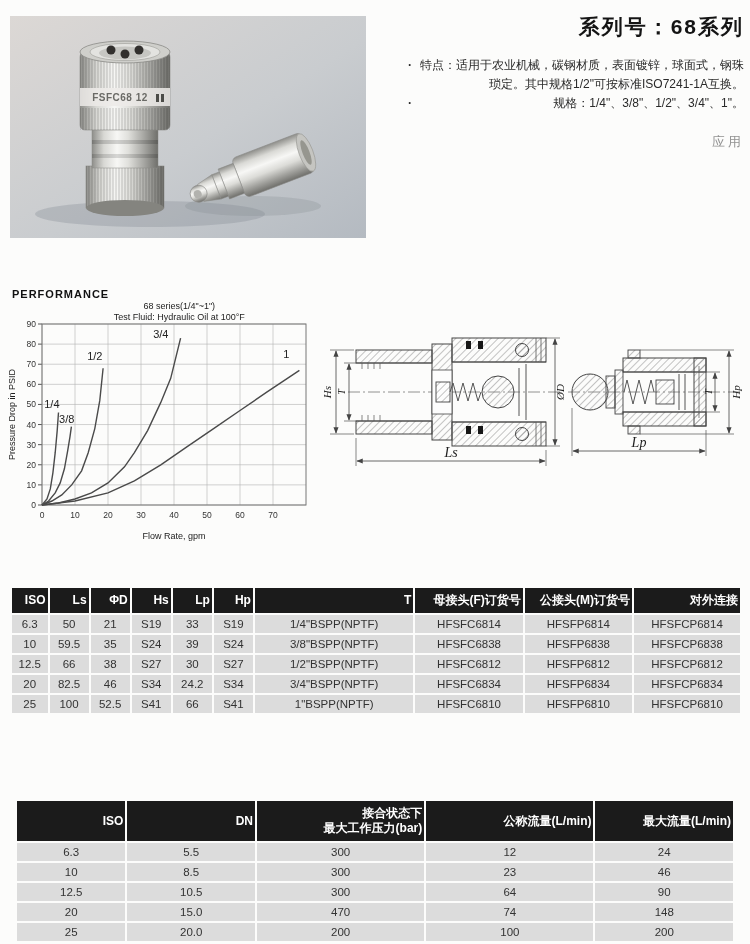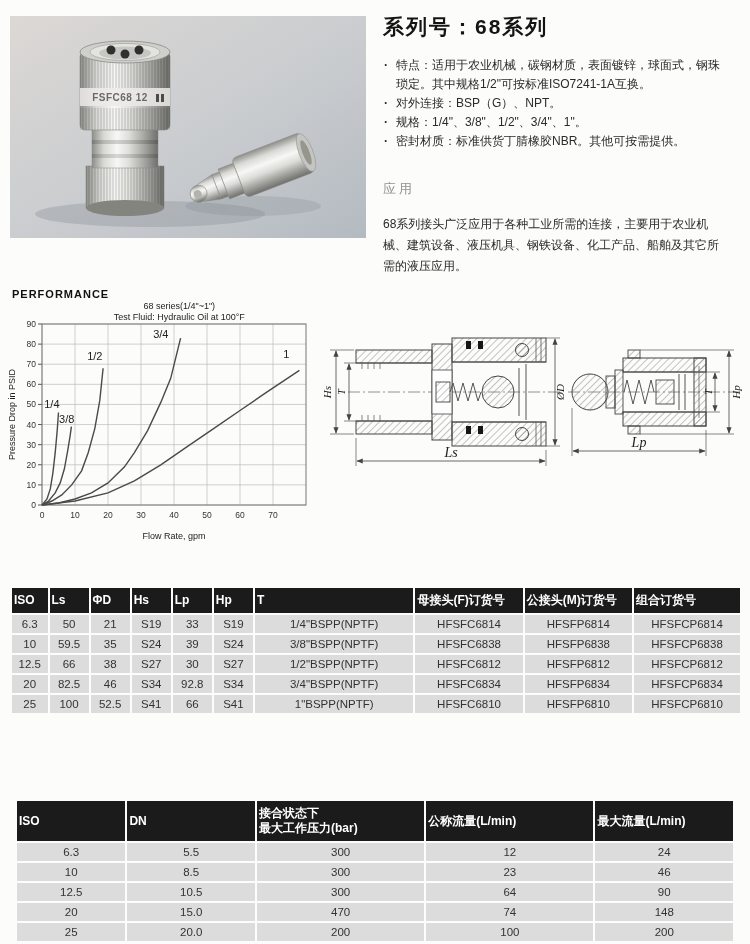--- a/index.html
+++ b/index.html
@@ -10,44 +10,44 @@
   }
 
   
   .photo-panel {
     position:absolute; left:10px; top:16px; width:356px; height:203px;
     border-right:5px solid #8b5cf6; border-bottom:6px solid #413e3b;
   }
   .photo-panel svg { display:block; }
 
   
-  .info-col { position:absolute; left:383px; top:13px; width:337px; }
+  .info-col { position:absolute; left:407px; top:13px; width:337px;text-align:right; }
   .series-title { font-size:21px; font-weight:bold; color:#141414; letter-spacing:2px; margin-bottom:15px; }
   .bullets { font-size:12px; line-height:1.58; color:#2a2a2a; }
   .bullet { position:relative; padding-left:13px; }
   .bullet::before { content:"·"; position:absolute; left:1px; top:0; font-weight:bold; }
-  .app-label { margin-top:29px; font-size:13px; color:#919191; letter-spacing:3px;font-family:Liberation Mono, monospace; }
+  .app-label { margin-top:20px; font-size:13px; color:#919191; letter-spacing:3px;font-family:Liberation Mono, monospace; }
   .app-text { margin-top:16px; font-size:12px; line-height:1.78; color:#2a2a2a; }
 
   
   .perf-title { position:absolute; left:12px; top:288px; font-size:11px; font-weight:bold; letter-spacing:1px; color:#111; }
   .chart-wrap { position:absolute; left:6px; top:298px; }
   .tick { font-size:8.5px; fill:#333; font-family:"Liberation Sans", sans-serif; }
   .ctitle { font-size:9px; fill:#222; font-family:"Liberation Sans", sans-serif; }
   .curve-label { font-size:11px; fill:#222; font-family:"Liberation Sans", sans-serif; }
 
   
   .drawings-wrap { position:absolute; left:322px; top:330px; }
   .dim-label { font-family:"Liberation Serif", serif; font-style:italic; fill:#222; }
 
   
   .tbl { border-collapse:separate; border-spacing:2px; table-layout:fixed; }
   .tbl th {
     background:#1b1b1b; color:#fff; font-weight:bold; font-size:12px;
-    padding:5px 2px; text-align:left; white-space:pre-line; line-height:1.25;
+    padding:5px 2px; text-align:right; white-space:pre-line; line-height:1.25;
   }
   .tbl td {
     background:#dcdcdc; color:#333; font-size:11.5px;
     padding:3px 2px; text-align:center;
   }
   .spec-table-pos { position:absolute; left:10px; top:586px; width:732px; }
   .flow-table-pos { position:absolute; left:15px; top:799px; width:720px; }
 </style>
 </head>
 <body>
@@ -118,26 +118,23 @@
         <circle cx="-55" cy="0" r="8.5" fill="url(#metV)" stroke="#8a8a86" stroke-width="0.6"></circle>
         <circle cx="-56" cy="0" r="4" fill="#b2b2ae"></circle>
       </g>
     </svg>
   </div>
 
   <div class="info-col">
     <div class="series-title">系列号：68系列</div>
     <div class="bullets">
         <div class="bullet">特点：适用于农业机械，碳钢材质，表面镀锌，球面式，钢珠琐定。其中规格1/2"可按标准ISO7241-1A互换。</div>
-        <div class="bullet">对外连接：BSP（G）、NPT。</div>
         <div class="bullet">规格：1/4"、3/8"、1/2"、3/4"、1"。</div>
-        <div class="bullet">密封材质：标准供货丁腈橡胶NBR。其他可按需提供。</div>
       </div>
     <div class="app-label">应用</div>
-    <div class="app-text">68系列接头广泛应用于各种工业所需的连接，主要用于农业机械、建筑设备、液压机具、钢铁设备、化工产品、船舶及其它所需的液压应用。</div>
   </div>
 
   <div class="perf-title">PERFORMANCE</div>
   <div class="chart-wrap">
     <svg id="perf-chart" width="312" height="245" viewBox="0 0 312 245">
         <line x1="36" y1="207" x2="36" y2="26" stroke="#b2b2b2" stroke-width="0.6"></line>
         <text x="36" y="220" text-anchor="middle" class="tick">0</text>
         <line x1="69" y1="207" x2="69" y2="26" stroke="#b2b2b2" stroke-width="0.6"></line>
         <text x="69" y="220" text-anchor="middle" class="tick">10</text>
         <line x1="102" y1="207" x2="102" y2="26" stroke="#b2b2b2" stroke-width="0.6"></line>
@@ -332,21 +329,21 @@
         <tr>
           <th>ISO</th>
           <th>Ls</th>
           <th>ΦD</th>
           <th>Hs</th>
           <th>Lp</th>
           <th>Hp</th>
           <th>T</th>
           <th>母接头(F)订货号</th>
           <th>公接头(M)订货号</th>
-          <th>组合订货号</th>
+          <th>对外连接</th>
         </tr>
       </thead>
       <tbody>
         <tr>
           <td>6.3</td>
           <td>50</td>
           <td>21</td>
           <td>S19</td>
           <td>33</td>
           <td>S19</td>
@@ -377,21 +374,21 @@
           <td>1/2"BSPP(NPTF)</td>
           <td>HFSFC6812</td>
           <td>HFSFP6812</td>
           <td>HFSFCP6812</td>
         </tr>
         <tr>
           <td>20</td>
           <td>82.5</td>
           <td>46</td>
           <td>S34</td>
-          <td>92.8</td>
+          <td>24.2</td>
           <td>S34</td>
           <td>3/4"BSPP(NPTF)</td>
           <td>HFSFC6834</td>
           <td>HFSFP6834</td>
           <td>HFSFCP6834</td>
         </tr>
         <tr>
           <td>25</td>
           <td>100</td>
           <td>52.5</td>

